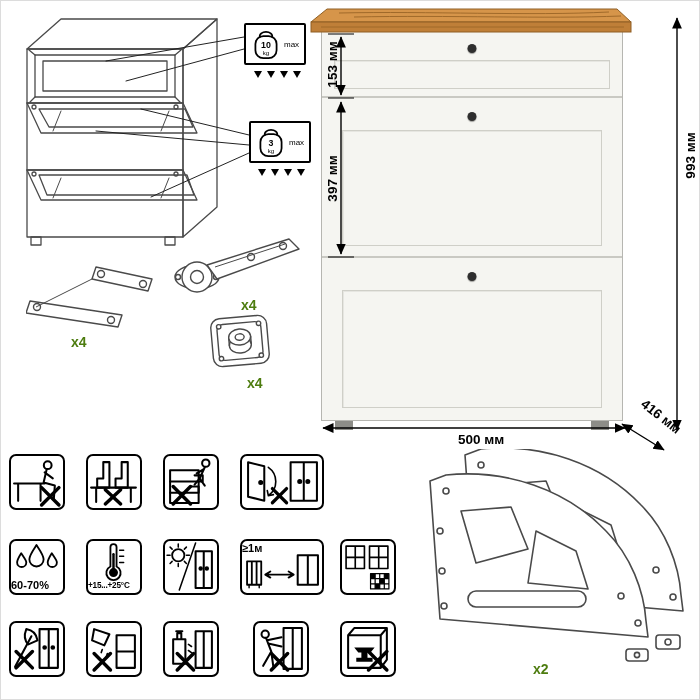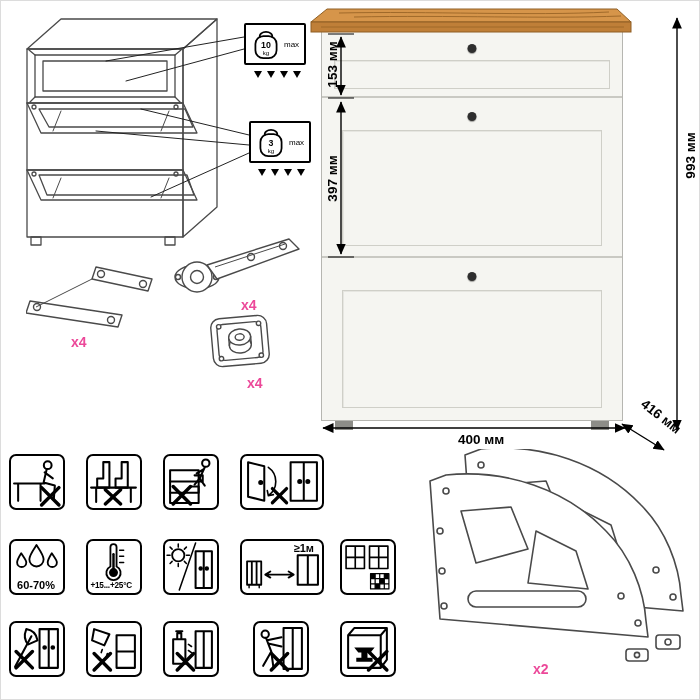--- a/index.html
+++ b/index.html
@@ -6,42 +6,42 @@
   html,body{background:#fff}
   body{font-family:"Liberation Sans",sans-serif;color:#000}
   #canvas{position:relative;width:700px;height:700px;background:#fff;border:1px solid #dcdcdc;overflow:hidden}
   svg{display:block}
   .abs{position:absolute}
 
   
   .dim-label{position:absolute;font-weight:bold;font-size:13.5px;text-align:center;white-space:nowrap;z-index:5}
   .rot{transform:rotate(-90deg)}
 
-  .qty-label{position:absolute;font-weight:bold;font-size:14px;color:#ec4899;z-index:4}
+  .qty-label{position:absolute;font-weight:bold;font-size:14px;color:#4d7c0f;z-index:4}
 
   
   .callout{position:absolute;display:flex;align-items:center;gap:3px;border:2px solid #000;border-radius:2px;background:#fff;padding:2px 5px;z-index:3}
   .callout .max{font-size:8px;font-weight:normal}
   .arrow-row{position:absolute;display:flex;z-index:3}
   .tri{width:0;height:0;border-left:4px solid transparent;border-right:4px solid transparent;border-top:7px solid #000;margin:0 2.5px}
 
   
   .cab-body{position:absolute;left:320px;top:30px;width:302px;height:390px;background:var(--cabinet-body,#f5f5f1);border:1px solid #b6b6b1;z-index:1}
   .sec{position:absolute;left:0;width:100%}
   .sec1{top:0;height:66px;border-bottom:2px solid #c9c9c3}
   .sec2{top:68px;height:158px;border-bottom:2px solid #c9c9c3}
   .sec3{top:228px;height:160px}
   .knob{position:absolute;left:50%;transform:translateX(-50%);width:9px;height:9px;border-radius:50%;background:#2e2e2e;box-shadow:0 1px 1px rgba(0,0,0,.35)}
   .panel{position:absolute;border:1px solid #cfcfc8;box-shadow:inset 1px 1px 0 #e6e6e1}
   .leg{position:absolute;width:18px;height:9px;background:#8d8d88;top:420px;z-index:1}
 
   
   .care-icon{position:absolute;width:56px;height:56px;border:2.5px solid #000;border-radius:7px;background:#fff}
   .care-icon.wide{width:84px}
-  .icon-label{position:absolute;left:0;right:8px;bottom:2px;text-align:right;font-weight:bold;font-size:11px}
+  .icon-label{position:absolute;left:0;right:0;bottom:2px;text-align:left;font-weight:bold;font-size:11px}
   .icon-label.top{bottom:auto;top:1px}
   .icon-label.small{font-size:8.2px;letter-spacing:-.2px;bottom:3px}
 </style>
 </head>
 <body>
 
 <div id="canvas">
 
   <svg class="abs" style="left:0;top:0" width="320" height="260" viewBox="0 0 320 260" stroke="#4a4a4a" fill="none" stroke-width="1.3" stroke-linecap="round" stroke-linejoin="round">
     <g transform="translate(8,6)">
@@ -184,21 +184,21 @@
       <line x1="340" y1="101" x2="340" y2="253" marker-start="url(#arr)" marker-end="url(#arr)"></line>
       <line x1="676" y1="17" x2="676" y2="429" marker-start="url(#arr)" marker-end="url(#arr)"></line>
       <line x1="322" y1="427" x2="624" y2="427" marker-start="url(#arr)" marker-end="url(#arr)"></line>
       <line x1="621" y1="423" x2="663" y2="449" marker-start="url(#arr)" marker-end="url(#arr)"></line>
     </g>
   </svg>
 
   <div class="dim-label rot" style="left:296px;top:56px;width:70px">153 мм</div>
   <div class="dim-label rot" style="left:296px;top:170px;width:70px">397 мм</div>
   <div class="dim-label rot" style="left:654px;top:147px;width:70px">993 мм</div>
-  <div class="dim-label" style="left:420px;top:431px;width:120px">400 мм</div>
+  <div class="dim-label" style="left:420px;top:431px;width:120px">500 мм</div>
   <div class="dim-label" style="left:618px;top:408px;width:84px;transform:rotate(38deg)">416 мм</div>
 
   <div class="care-icon" style="left:8px;top:453px">
     <svg width="100%" height="100%" viewBox="0 0 51 51" stroke="#000" fill="none" stroke-width="2" stroke-linecap="round" stroke-linejoin="round">
       <path d="M3,27 H33 M7,27 V44 M29,27 V44"></path>
       <circle cx="36" cy="9" r="3.8"></circle>
       <path d="M35,13 L32,26 L43,29 L42,42 M33,16 L41,22"></path>
       <path d="M30,31 L47,48 M47,31 L30,48" stroke-width="3.4"></path>
     </svg>
   </div>

